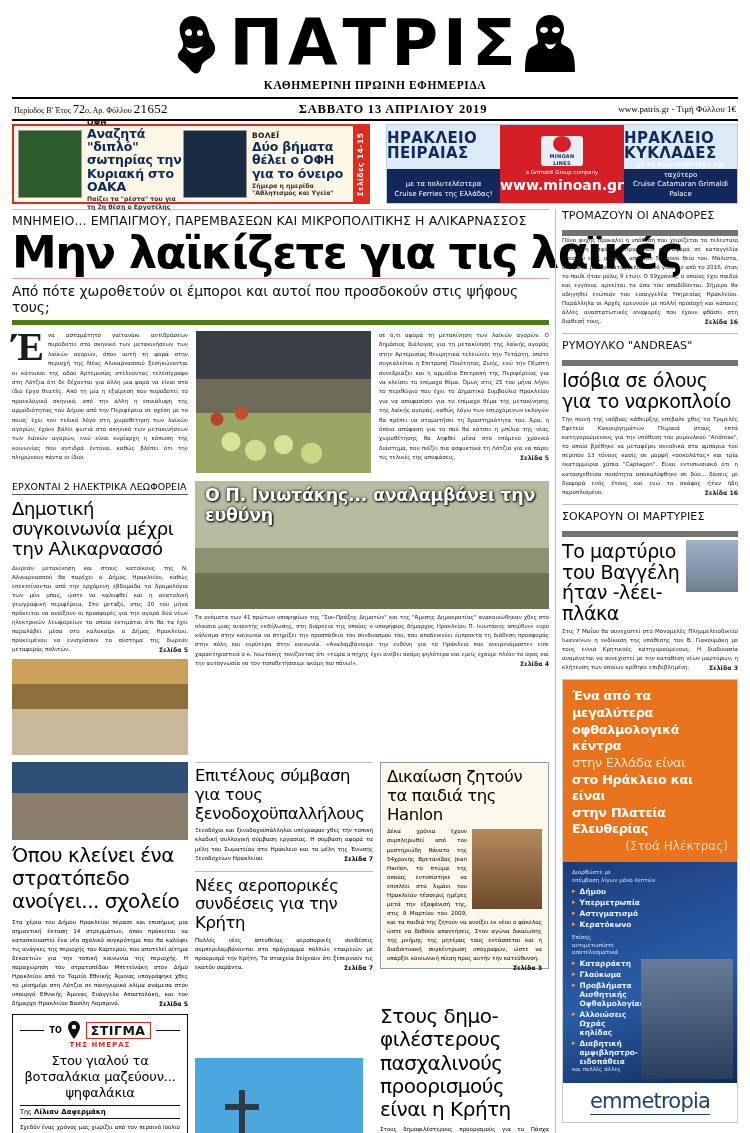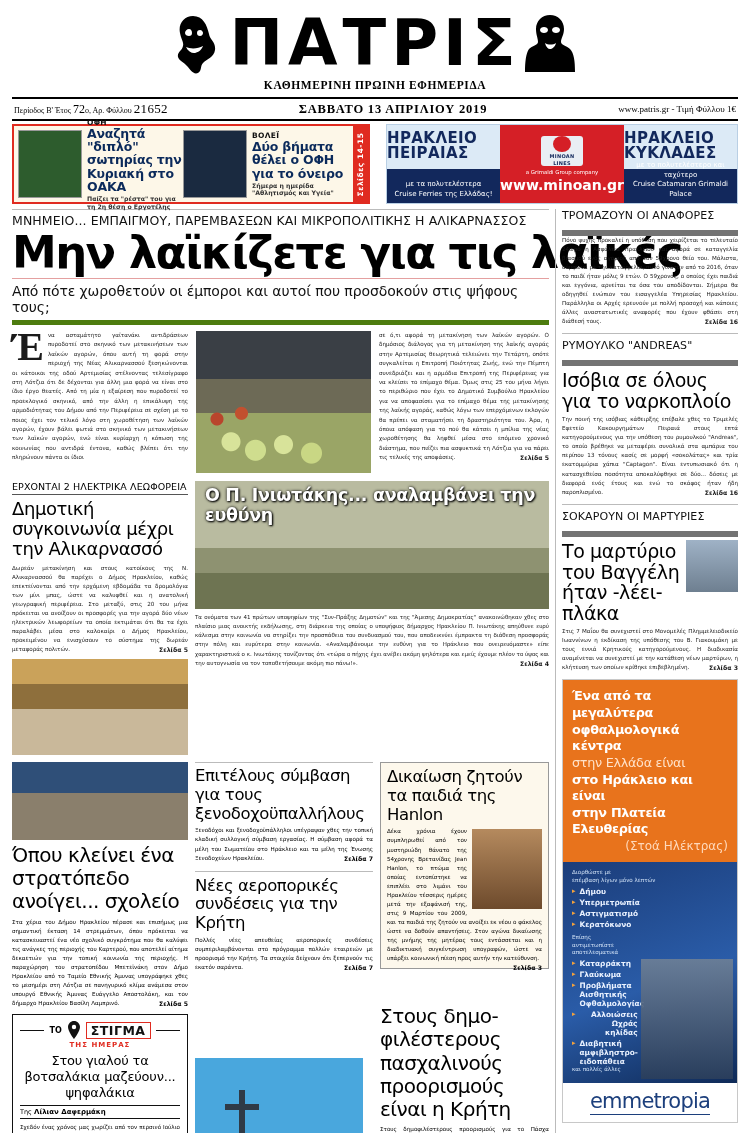--- a/index.html
+++ b/index.html
@@ -376,21 +376,21 @@
           <div class="em-li">
               <span class="em-arrow">▸</span>
               <span>Γλαύκωμα</span>
             </div>
           <div class="em-li">
               <span class="em-arrow">▸</span>
               <span style="max-width:58px;">Προβλήματα Αισθητικής Οφθαλμολογίας</span>
             </div>
           <div class="em-li">
               <span class="em-arrow">▸</span>
-              <span style="max-width:58px;text-align:right;">Αλλοιώσεις Ωχράς κηλίδας</span>
+              <span style="max-width:58px;">Αλλοιώσεις Ωχράς κηλίδας</span>
             </div>
           <div class="em-li">
               <span class="em-arrow">▸</span>
               <span style="max-width:58px;">Διαβητική αμφιβληστρο- ειδοπάθεια</span>
             </div>
           <div class="em-intro">και πολλές άλλες</div>
         </div>
         <div class="em-bot">
           <div class="em-brand">emmetropia</div>
           

